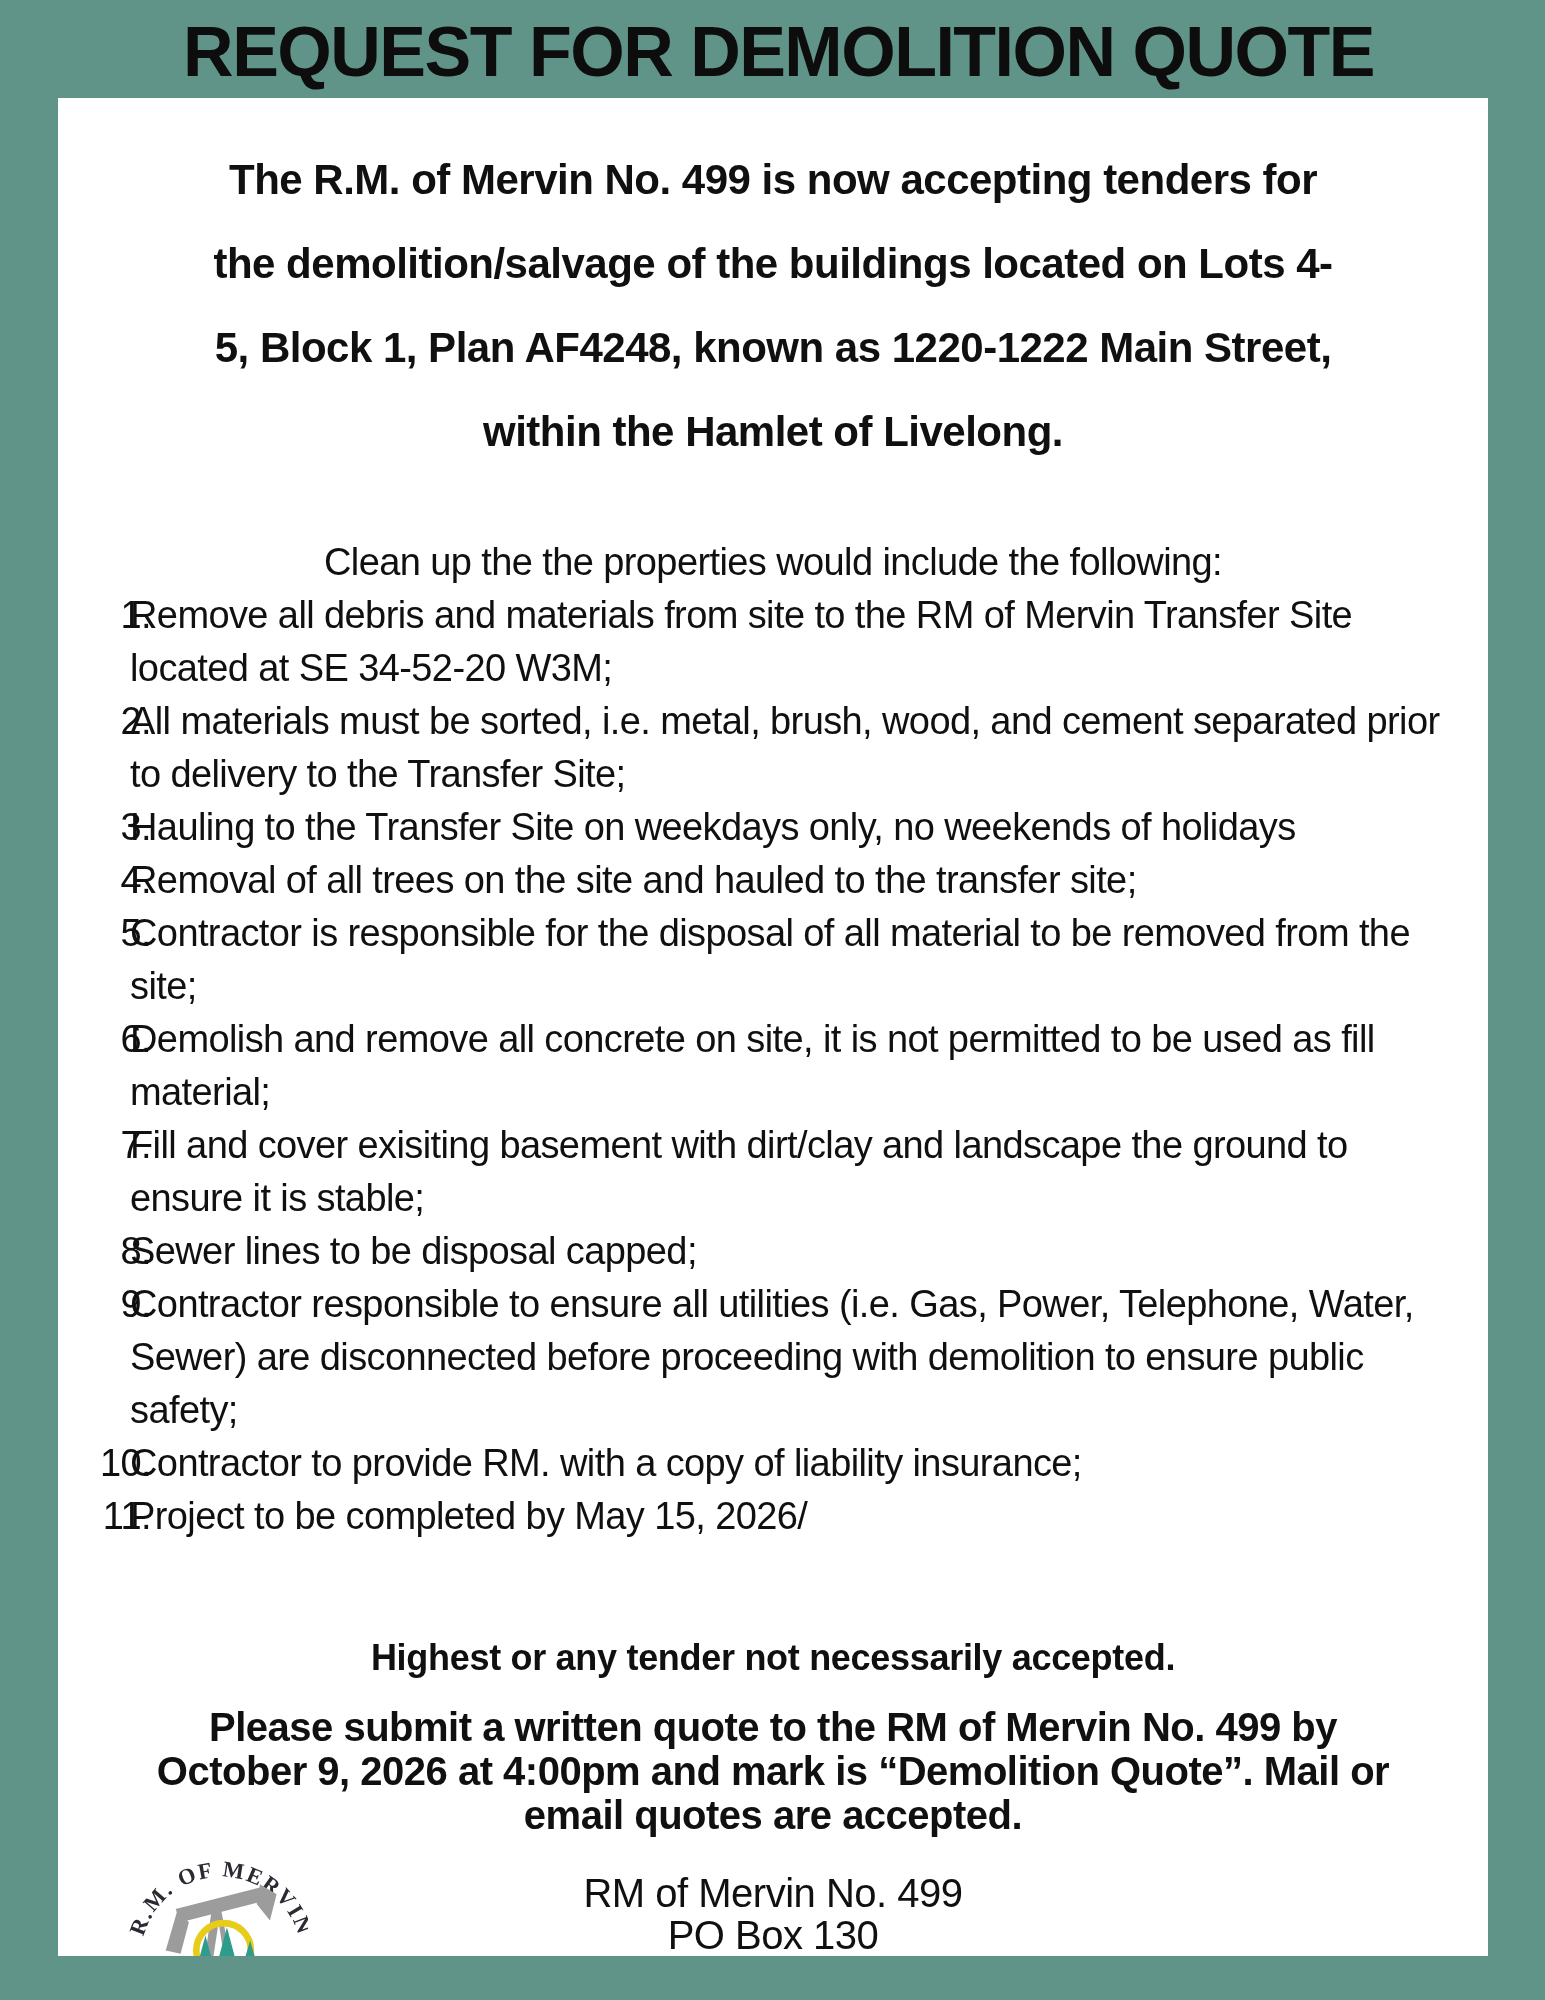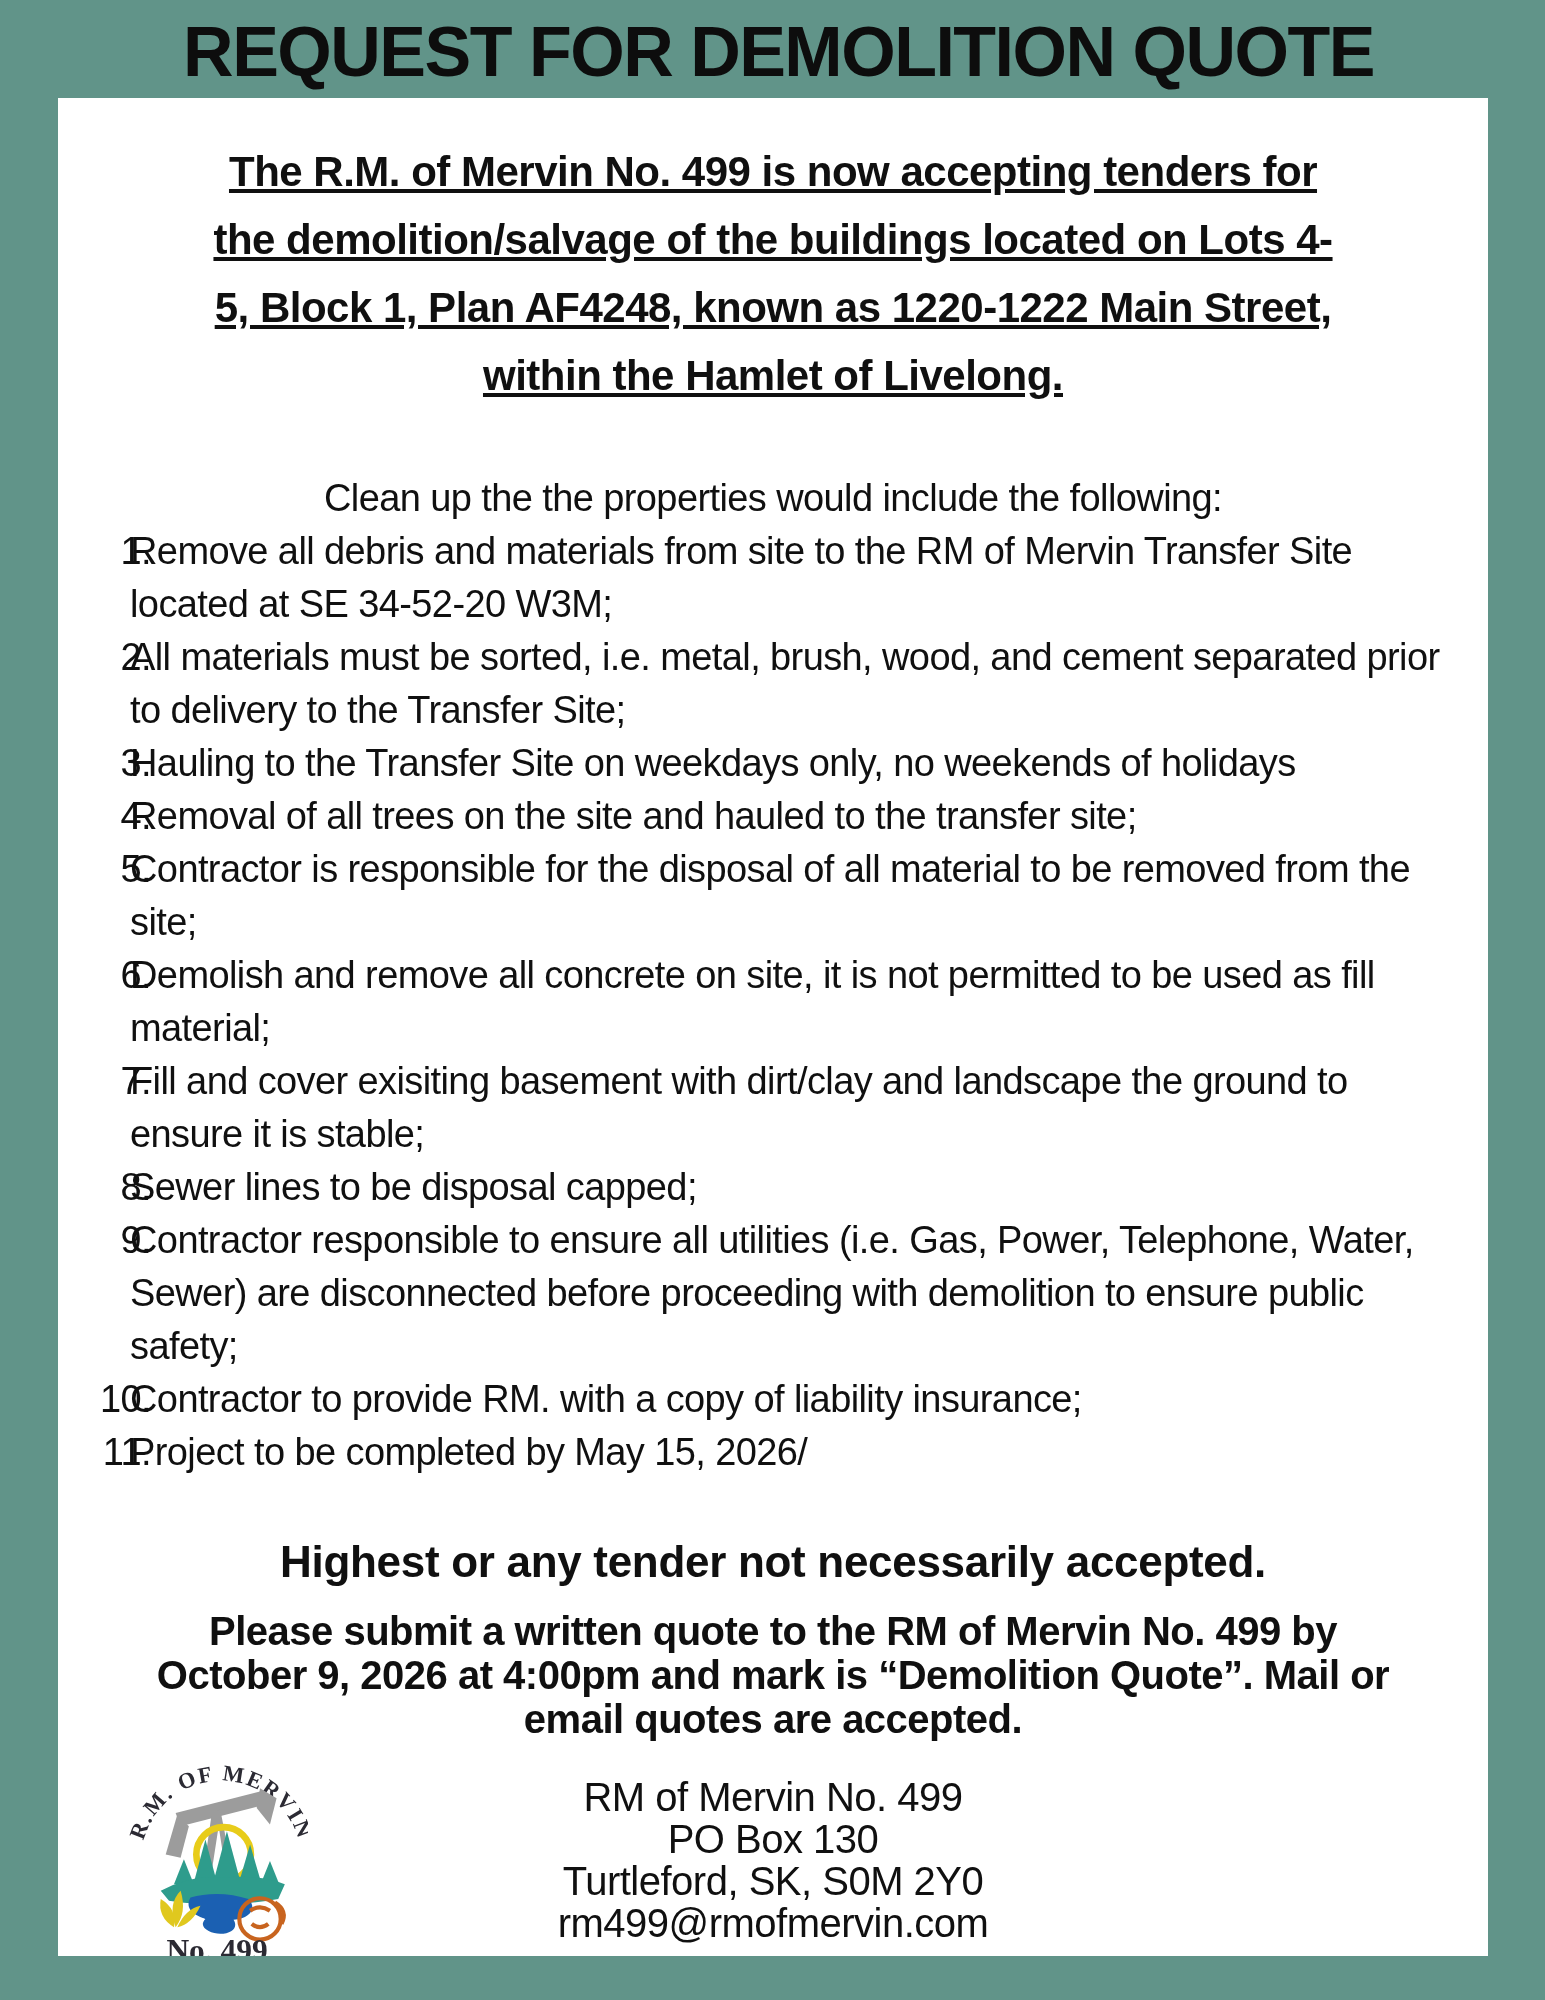--- a/index.html
+++ b/index.html
@@ -31,24 +31,23 @@
     width: 1430px; height: 1858px;
     background: #ffffff;
     padding-top: 40px;
     overflow: hidden;
   }
 
   .intro {
     text-align: center;
     font-weight: bold;
     font-size: 42px;
-    line-height: 68px;
+    line-height: 84px;
     letter-spacing: -0.5px;
     white-space: pre-line;
-    text-decoration: underline;
   }
 
   .list-heading {
     margin-top: 62px;
     text-align: center;
     font-size: 38px;
     line-height: 53px;
     letter-spacing: -0.6px;
     font-weight: 400;
   }
@@ -69,24 +68,24 @@
   }
   ol.req-list li::before {
     content: counter(req) ".";
     position: absolute;
     left: 0; top: 0;
     width: 93px;
     text-align: right;
   }
 
   .tender-note {
-    margin-top: 60px;
-    text-align: center;
-    font-weight: bold;
-    font-size: 44px;
+    margin-top: 92px;
+    text-align: center;
+    font-weight: bold;
+    font-size: 36px;
     line-height: 46px;
     letter-spacing: -0.3px;
   }
 
   .submission {
     margin-top: 24px;
     text-align: center;
     font-weight: bold;
     font-size: 40px;
     line-height: 44px;

